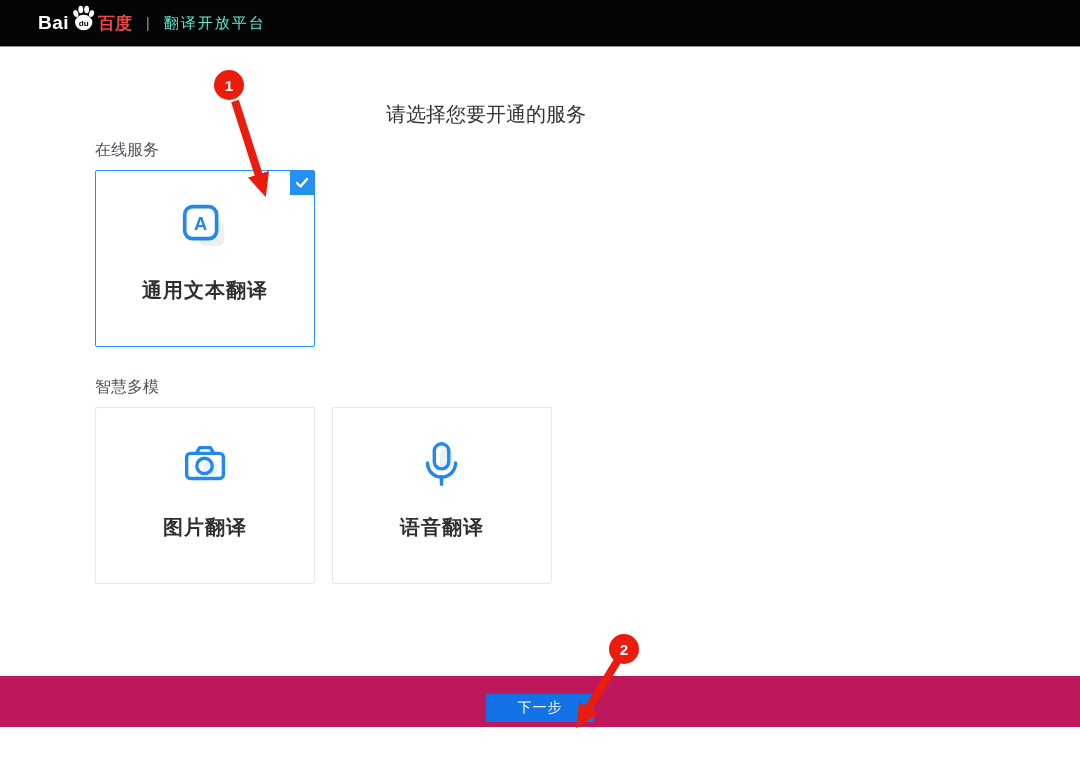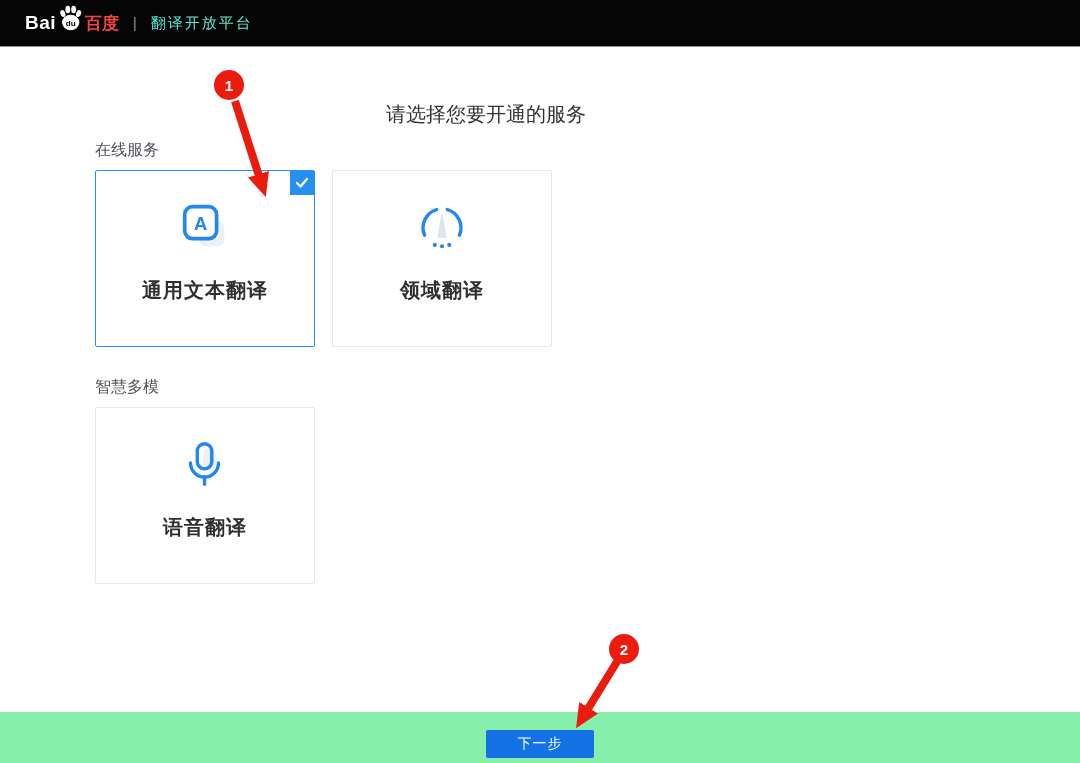--- a/index.html
+++ b/index.html
@@ -9,21 +9,21 @@
     background: #ffffff;
     position: relative;
     overflow: hidden;
   }
   .page { position: relative; width: 1080px; height: 763px; background: #fff; }
 
   
   .header {
     position: absolute; top: 0; left: 0; width: 1080px; height: 47px;
     background: #050505; border-bottom: 1px solid #8f8f8f;
-    display: flex; align-items: center; padding-left: 25px;
+    display: flex; align-items: center; padding-left: 38px;
   }
   .logo { display: flex; align-items: center; cursor: pointer; }
   .brand-bai {
     color: #fff; font-weight: bold; font-size: 19px; letter-spacing: 0.5px;
   }
   .paw { margin: -6px 1px 0 1px; }
   .brand-cn { color: #ef4444; font-weight: bold; font-size: 17px; }
   .header-divider { color: #9a9a9a; font-size: 14px; margin: 0 14px; }
   .product-name { color: #5eead4; font-size: 15px; letter-spacing: 2px; }
 
@@ -65,22 +65,22 @@
   }
   .check-badge {
     position: absolute; top: 0; right: 0;
     width: 24px; height: 24px; background: #2590f2;
     display: flex; align-items: center; justify-content: center;
   }
   .check-badge svg { display: block; }
 
   
   .footer-bar {
-    position: absolute; top: 712px; left: 0; width: 1080px; height: 51px;
-    background: #86efac;
+    position: absolute; top: 676px; left: 0; width: 1080px; height: 51px;
+    background: #be185d;
   }
   .next-button {
     position: absolute; top: 18px; left: 50%; transform: translateX(-50%);
     width: 108px; height: 28px;
     background: #1373e6; color: #fff;
     border: none; border-radius: 2px;
     font-size: 14px; font-family: "Liberation Sans", sans-serif;
     letter-spacing: 1px;
     cursor: pointer;
     display: flex; align-items: center; justify-content: center;
@@ -139,41 +139,39 @@
       <div class="card-icon">
         <svg width="58" height="58" viewBox="0 0 60 60">
           <rect x="24" y="24" width="26" height="26" rx="7" fill="#eceff3"></rect>
           <rect x="9" y="9" width="33" height="33" rx="8" fill="#ffffff" stroke="#2287ee" stroke-width="3.8"></rect>
           <text x="25.5" y="33" text-anchor="middle" font-size="19" font-weight="bold" fill="#2287ee" font-family="Liberation Sans, sans-serif">A</text>
         </svg>
       </div>
       <div class="card-label">通用文本翻译</div>
     </div>
 
+
+
+  </div>
+
+  <div class="section-label s2">智慧多模</div>
+
+  <div class="card-row r2">
+
     <div class="service-card">
       <div class="card-icon">
         <svg width="58" height="58" viewBox="0 0 60 60">
-          <polygon points="30,13 25,41 35,41" fill="#dfe5ec"></polygon>
-          <path d="M35.5 12 A 19.5 19.5 0 0 1 48 38.5" fill="none" stroke="#2287ee" stroke-width="3.6" stroke-linecap="round"></path>
-          <path d="M24.5 12 A 19.5 19.5 0 0 0 12 38.5" fill="none" stroke="#2287ee" stroke-width="3.6" stroke-linecap="round"></path>
-          <circle cx="22.5" cy="48.5" r="2.1" fill="#2287ee"></circle>
-          <circle cx="30" cy="50" r="2.1" fill="#2287ee"></circle>
-          <circle cx="37.5" cy="48.5" r="2.1" fill="#2287ee"></circle>
-        </svg>
-      </div>
-      <div class="card-label">领域翻译</div>
-    </div>
-
-
-  </div>
-
-  <div class="section-label s2">智慧多模</div>
-
-  <div class="card-row r2">
-
+          <circle cx="35.5" cy="35" r="7.5" fill="#eceff3"></circle>
+          <rect x="11" y="19" width="38" height="26" rx="4" fill="none" stroke="#2287ee" stroke-width="3.5"></rect>
+          <path d="M21 19 L24.5 13 H35.5 L39 19" fill="none" stroke="#2287ee" stroke-width="3.5" stroke-linejoin="round"></path>
+          <circle cx="29.5" cy="32" r="8" fill="none" stroke="#2287ee" stroke-width="3.5"></circle>
+        </svg>
+      </div>
+      <div class="card-label">图片翻译</div>
+    </div>
 
     <div class="service-card">
       <div class="card-icon">
         <svg width="58" height="58" viewBox="0 0 60 60">
           <rect x="28" y="14" width="13" height="22" rx="6.5" fill="#eceff3"></rect>
           <rect x="22" y="9" width="15" height="26" rx="7.5" fill="none" stroke="#2287ee" stroke-width="3.5"></rect>
           <path d="M15 29 A 14.5 14.5 0 0 0 44 29" fill="none" stroke="#2287ee" stroke-width="3.5" stroke-linecap="round"></path>
           <path d="M29.5 43.5 V51" stroke="#2287ee" stroke-width="3.5" stroke-linecap="round"></path>
         </svg>
       </div>

